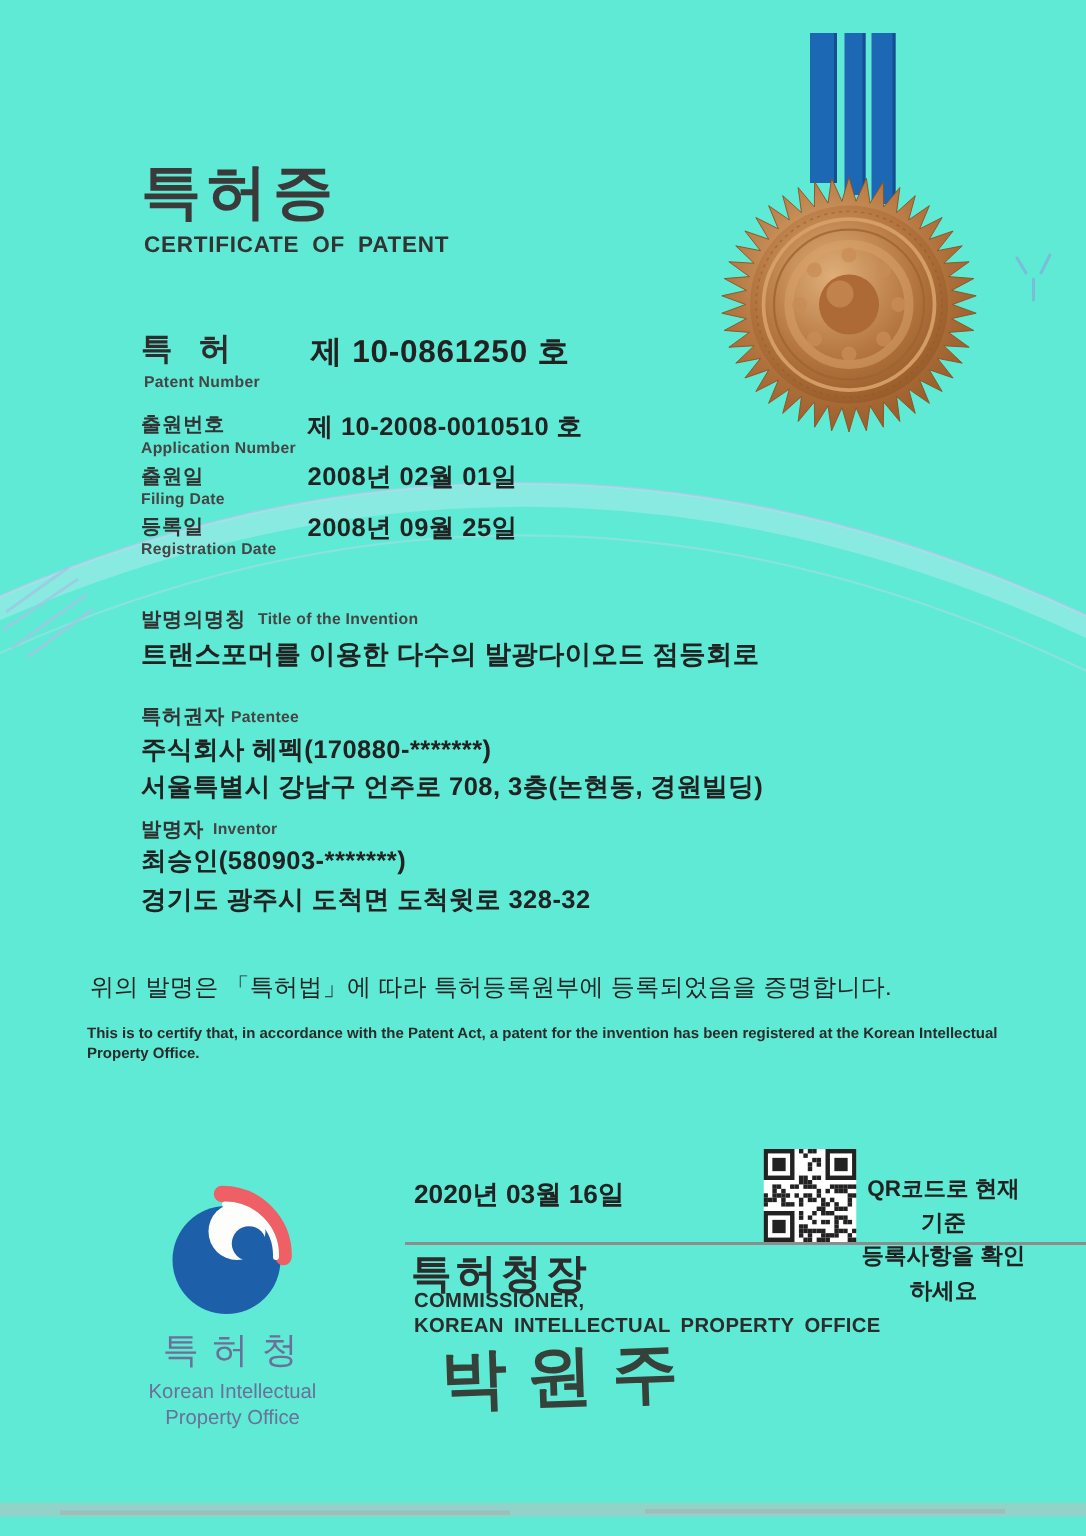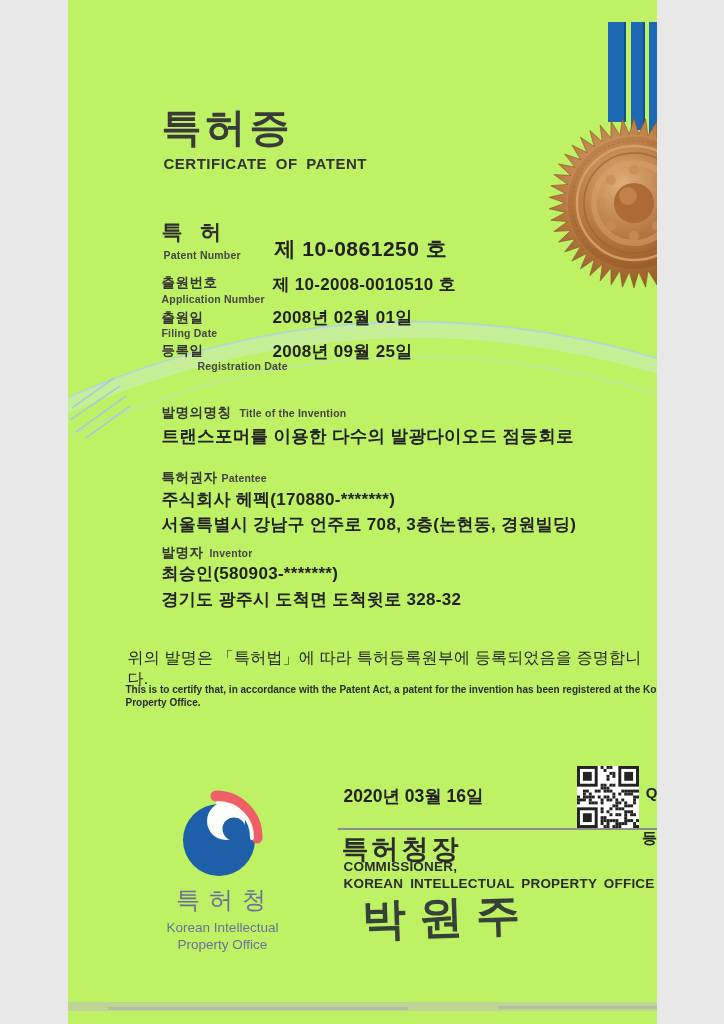--- a/index.html
+++ b/index.html
@@ -1,18 +1,18 @@
 <!DOCTYPE html>
 <html><head>
 <meta charset="utf-8">
 <style>
   html,body{margin:0;padding:0;background:#e8e8e8;}
   .page{
-    position:relative; width:589px; height:1024px; margin:0 auto;
-    background:#bef264; overflow:hidden;
+    position:relative; width:724px; height:1024px; margin:0 auto;
+    background:#5eead4; overflow:hidden;
     font-family:"Liberation Sans","DejaVu Sans",sans-serif;
     color:#2e2e2e;
   }
   .abs{position:absolute;}
   .ko-label{font-weight:700;font-size:13.5px;color:#333;letter-spacing:.5px;}
   .en-label{font-weight:600;font-size:10.5px;color:#454545;letter-spacing:.2px;}
   .big-value{font-size:21px;font-weight:700;color:#222;letter-spacing:.5px;}
   .mid-value{font-size:17px;font-weight:700;color:#222;letter-spacing:.3px;}
   .title-ko{font-size:40px;font-weight:700;color:#3a3a3a;letter-spacing:4px;}
   .title-en{font-size:15px;font-weight:700;color:#333;letter-spacing:.5px;word-spacing:4px;}
@@ -93,32 +93,32 @@
       </g>
       <circle cx="96" cy="203" r="62" fill="none" stroke="#8f5526" stroke-width="1" opacity="0.5" stroke-dasharray="2 3"></circle>
     </g>
   </svg>
 
   <div class="abs title-ko" style="left:94px;top:100px;">특허증</div>
   <div class="abs title-en" style="left:96px;top:155px;">CERTIFICATE OF PATENT</div>
 
   <div class="abs" style="left:94px;top:218px;font-size:21px;font-weight:700;letter-spacing:6px;color:#2d2d2d;">특 허</div>
   <div class="abs en-label" style="left:96px;top:249px;">Patent Number</div>
-  <div class="abs big-value" style="left:207px;top:235px;">제 10-0861250 호</div>
+  <div class="abs big-value" style="left:207px;top:220px;">제 10-0861250 호</div>
 
   <div class="abs ko-label" style="left:94px;top:274px;">출원번호</div>
   <div class="abs en-label" style="left:94px;top:293px;">Application Number</div>
   <div class="abs mid-value" style="left:205px;top:273px;">제 10-2008-0010510 호</div>
 
   <div class="abs ko-label" style="left:94px;top:309px;">출원일</div>
   <div class="abs en-label" style="left:94px;top:327px;">Filing Date</div>
   <div class="abs mid-value" style="left:205px;top:306px;">2008년 02월 01일</div>
 
   <div class="abs ko-label" style="left:94px;top:342px;">등록일</div>
-  <div class="abs en-label" style="left:94px;top:360px;margin-left:36px;">Registration Date</div>
+  <div class="abs en-label" style="left:94px;top:360px;">Registration Date</div>
   <div class="abs mid-value" style="left:205px;top:340px;">2008년 09월 25일</div>
 
   <div class="abs ko-label" style="left:94px;top:404px;">발명의명칭</div>
   <div class="abs en-label" style="left:172px;top:407px;">Title of the Invention</div>
   <div class="abs mid-value" style="left:94px;top:424px;font-size:17.5px;">트랜스포머를 이용한 다수의 발광다이오드 점등회로</div>
 
   <div class="abs ko-label" style="left:94px;top:469px;">특허권자</div>
   <div class="abs en-label" style="left:154px;top:472px;">Patentee</div>
   <div class="abs mid-value" style="left:94px;top:488px;">주식회사 헤펙(170880-*******)</div>
   <div class="abs mid-value" style="left:94px;top:513px;">서울특별시 강남구 언주로 708, 3층(논현동, 경원빌딩)</div>

